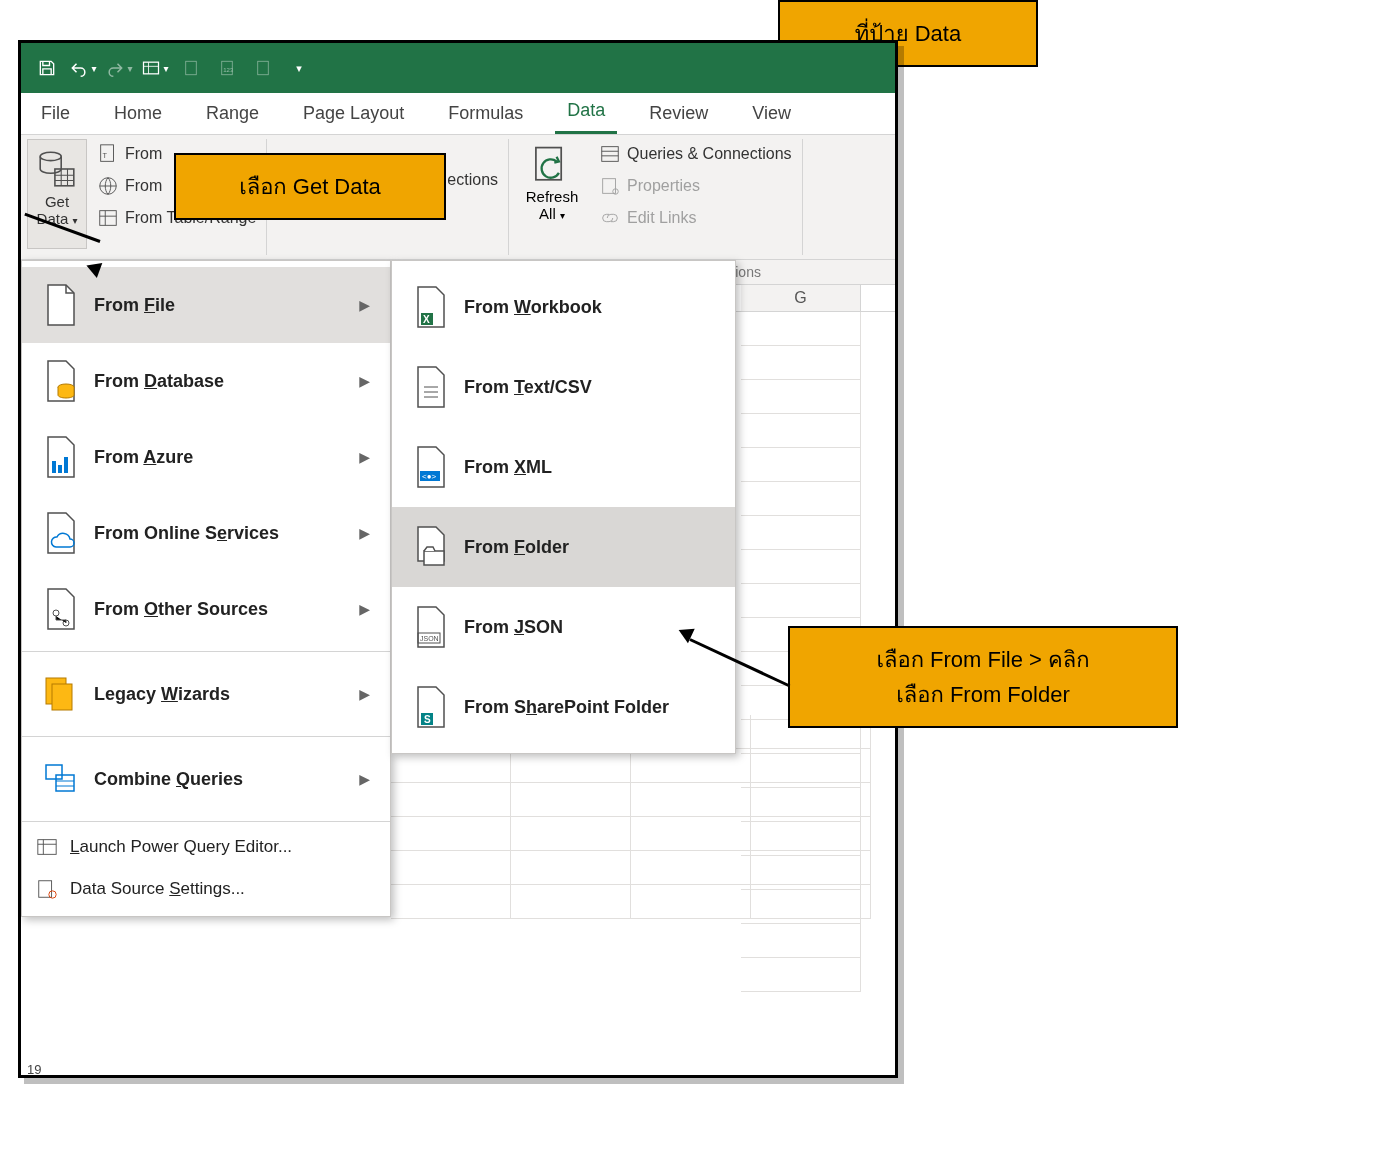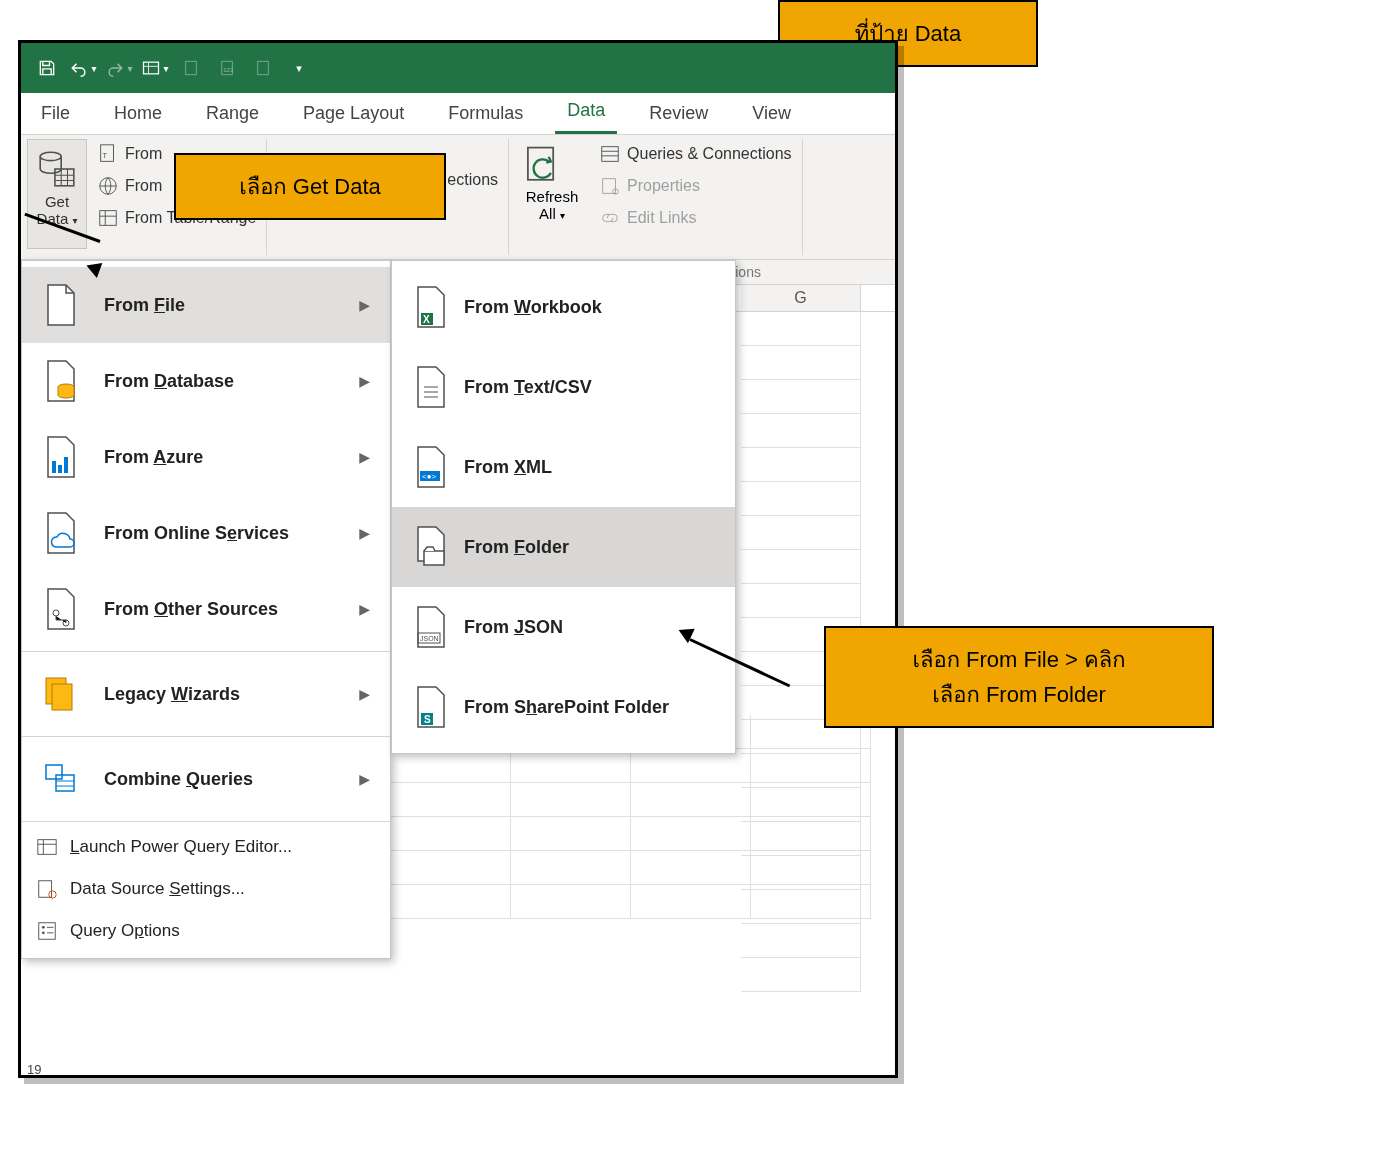--- a/index.html
+++ b/index.html
@@ -18,28 +18,28 @@
 
 
 .ribbon { display: flex; background: #f3f2f1; border-bottom: 1px solid #d4d4d4; height: 125px; padding: 4px 6px; gap: 8px; }
 .ribbon-group { display: flex; flex-direction: column; justify-content: flex-start; border-right: 1px solid #d4d4d4; padding-right: 8px; }
 .getdata-btn { display: flex; flex-direction: column; align-items: center; width: 60px; height: 110px; padding: 4px; background: #e8e6e3; border: 1px solid #c8c6c4; }
 .getdata-btn .icon { width: 42px; height: 42px; margin: 4px 0; }
 .getdata-btn .lbl { font-size: 15px; color: #333; text-align: center; line-height: 1.1; }
 .small-cmd { display: flex; align-items: center; gap: 6px; font-size: 16px; color: #333; padding: 4px 2px; }
 .small-cmd .icon { width: 22px; height: 22px; }
 .stack { display: flex; flex-direction: column; gap: 2px; }
-.refresh-btn { display: flex; flex-direction: column; width: 70px; padding: 4px; }
+.refresh-btn { display: flex; flex-direction: column; align-items: center; width: 70px; padding: 4px; }
 .refresh-btn .icon { width: 46px; height: 46px; }
 .refresh-btn .lbl { font-size: 15px; text-align: center; line-height: 1.1; }
 .group-label { font-size: 14px; color: #777; text-align: center; padding-top: 2px; }
 
 
 .menu1 { position: absolute; left: 0; top: 217px; width: 370px; background: #fff; border: 1px solid #c8c6c4; box-shadow: 3px 3px 8px rgba(0,0,0,0.25); padding: 6px 0; }
-.menu1-item { display: flex; align-items: center; gap: 26px; padding: 16px 20px; font-size: 18px; color: #222; position: relative; }
+.menu1-item { display: flex; align-items: center; gap: 16px; padding: 16px 20px; font-size: 18px; color: #222; position: relative; }
 .menu1-item.selected { background: #e1dfdd; }
 .menu1-item .icon { width: 36px; height: 44px; flex-shrink: 0; }
 .menu1-item .arrow { margin-left: auto; color: #666; font-size: 14px; }
 .menu1 .divider { height: 1px; background: #d4d4d4; margin: 4px 0; }
 .menu1-footer-item { display: flex; align-items: center; gap: 12px; padding: 10px 14px; font-size: 17px; color: #222; }
 .menu1-footer-item .icon { width: 22px; height: 22px; }
 
 
 .menu2 { position: absolute; left: 370px; top: 217px; width: 345px; background: #fff; border: 1px solid #c8c6c4; box-shadow: 3px 3px 8px rgba(0,0,0,0.25); padding: 6px 0; }
 .menu2-item { display: flex; align-items: center; gap: 16px; padding: 18px 20px; font-size: 18px; color: #222; }
@@ -52,21 +52,21 @@
 .col-header { width: 120px; text-align: center; font-size: 16px; color: #555; padding: 4px 0; border-right: 1px solid #d4d4d4; background: #f3f2f1; }
 .rows { display: flex; flex-direction: column; }
 .row { display: flex; height: 34px; }
 .cell { width: 120px; border-right: 1px solid #e1dfdd; border-bottom: 1px solid #e1dfdd; }
 .rownum { position: absolute; left: 0; bottom: -2px; font-size: 13px; color: #444; padding-left: 6px; }
 
 
 .callout { position: absolute; background: #f0a500; border: 2px solid #000; padding: 14px 24px; font-size: 22px; color: #000; text-align: center; line-height: 1.6; }
 .callout.c1 { left: 778px; top: 0; width: 260px; }
 .callout.c2 { left: 174px; top: 153px; width: 272px; }
-.callout.c3 { left: 824px; top: 626px; width: 390px; }
+.callout.c3 { left: 788px; top: 626px; width: 390px; }
 
 
 .arrow-line { position: absolute; background: #000; height: 3px; transform-origin: left center; }
 .arrow-head { position: absolute; width: 0; height: 0; border-left: 14px solid #000; border-top: 8px solid transparent; border-bottom: 8px solid transparent; }
 
 u { text-decoration: underline; }
 </style>
 </head>
 <body>
 
@@ -411,29 +411,20 @@
         </svg>
       <span><u>L</u>aunch Power Query Editor...</span>
     </div>
     <div class="menu1-footer-item">
       <svg class="icon" viewBox="0 0 24 24">
           <rect x="3" y="3" width="14" height="18" fill="none" stroke="#505050"></rect>
           <circle cx="18" cy="18" r="4" fill="none" stroke="#d83b01"></circle>
         </svg>
       <span>Data Source <u>S</u>ettings...</span>
     </div>
-    <div class="menu1-footer-item">
-      <svg class="icon" viewBox="0 0 24 24">
-          <rect x="3" y="3" width="18" height="18" fill="none" stroke="#505050"></rect>
-          <circle cx="8" cy="8" r="1.5" fill="#505050"></circle>
-          <circle cx="8" cy="14" r="1.5" fill="#505050"></circle>
-          <path stroke="#505050" d="M12 8h7M12 14h7"></path>
-        </svg>
-      <span>Query O<u>p</u>tions</span>
-    </div>
   </div>
 
   <div class="menu2">
     <div class="menu2-item">
       <svg class="icon" viewBox="0 0 36 44">
           <path d="M6 2h18l8 8v32H6z" fill="#fff" stroke="#505050" stroke-width="1.5"></path>
           <rect x="9" y="28" width="12" height="12" fill="#217346"></rect>
           <text x="11" y="38" font-size="10" fill="#fff" font-weight="bold">X</text>
         </svg>
       <b><span>From <u>W</u>orkbook</span></b>

